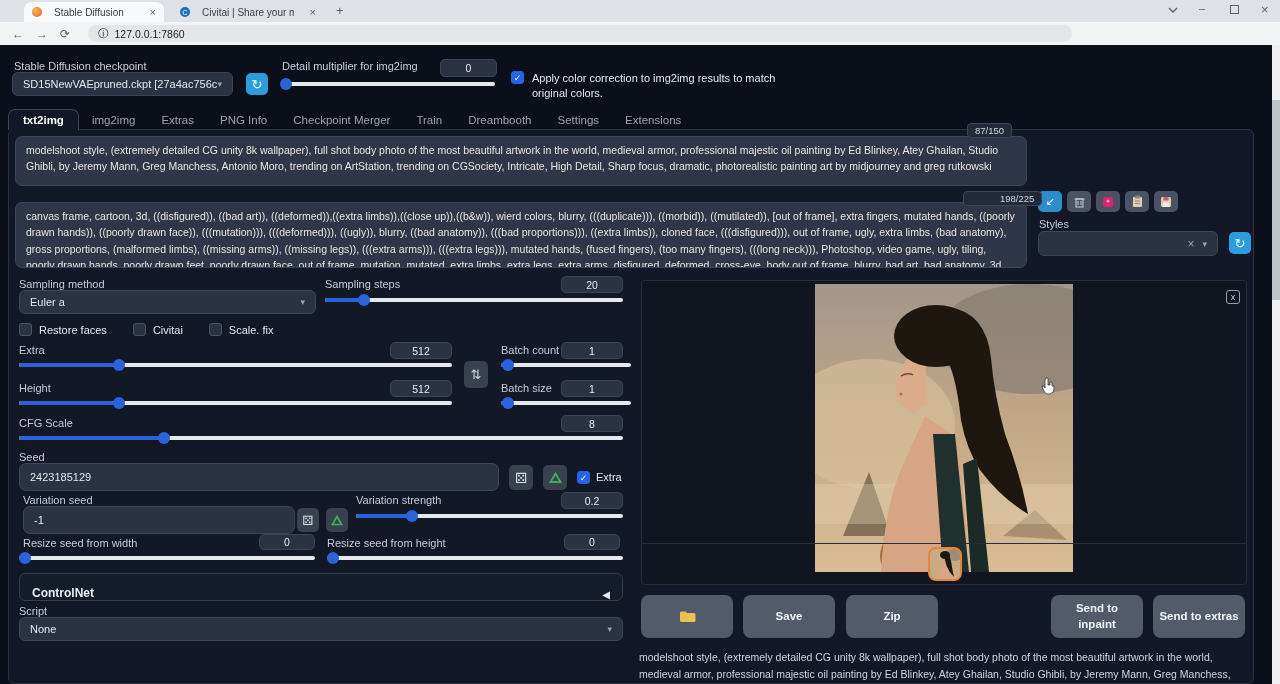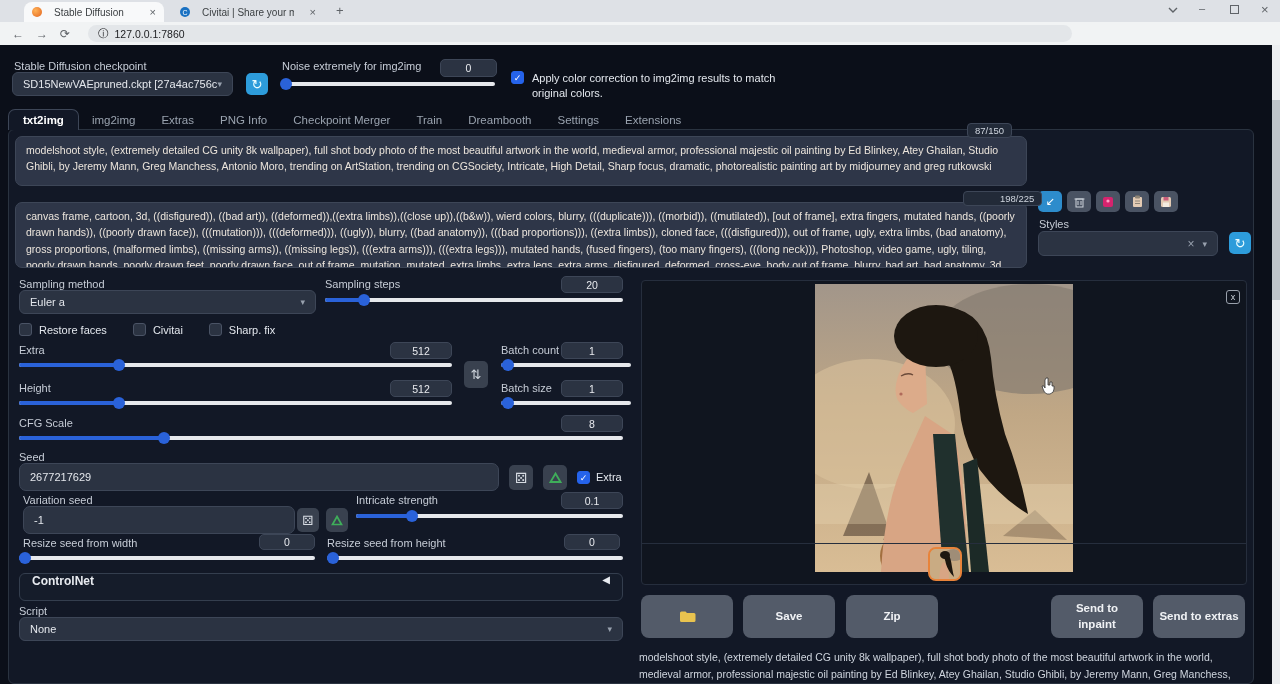--- a/index.html
+++ b/index.html
@@ -102,21 +102,21 @@
 
   <span class="lbl" style="left:14px;top:15px;">Stable Diffusion checkpoint</span>
   <div class="dd" style="left:12px;top:27px;width:221px;height:24px;">
     <span style="overflow:hidden;white-space:nowrap;">SD15NewVAEpruned.ckpt [27a4ac756c]</span>
     <span class="arw">▾</span>
   </div>
   <div class="btn-ic" style="left:246px;top:28px;width:22px;height:22px;background:#2d9cdb;color:#eafcff;font-size:13px;">
       <span>↻</span>
     </div>
 
-  <span class="lbl" style="left:282px;top:15px;">Noise extremely for img2img</span>
+  <span class="lbl" style="left:282px;top:15px;">Detail multiplier for img2img</span>
   <div class="numbox" style="left:440px;top:14px;width:57px;height:18px;">0</div>
   <div class="slider" style="left:282px;top:37px;width:213px;">
     <div class="fill" style="width:2%;"></div>
       <div class="thumb" style="left:2%;"></div>
   </div>
 
   <div style="position:absolute;left:511px;top:26px;display:flex;gap:8px;align-items:flex-start;width:280px;">
     <span class="cb on">✓</span>
     <span style="font-size:11px;color:#e3e7ed;line-height:1.35;">Apply color correction to img2img results to match original colors.</span>
   </div>
@@ -200,21 +200,21 @@
       <span style="display:flex;gap:7px;align-items:center;">
           <span class="cb"></span>
           <span style="font-size:11px;color:#e3e7ed;text-align:right;">Restore faces</span>
         </span>
       <span style="display:flex;gap:7px;align-items:center;">
           <span class="cb"></span>
           <span style="font-size:11px;color:#e3e7ed;">Civitai</span>
         </span>
       <span style="display:flex;gap:7px;align-items:center;">
           <span class="cb"></span>
-          <span style="font-size:11px;color:#e3e7ed;">Sharp. fix</span>
+          <span style="font-size:11px;color:#e3e7ed;">Scale. fix</span>
         </span>
     </div>
 
     <span class="lbl" style="left:10px;top:214px;">Extra</span>
     <div class="numbox" style="left:381px;top:212px;width:62px;height:17px;">512</div>
     <div class="slider" style="left:10px;top:233px;width:433px;">
         <div class="fill" style="width:23%;"></div>
         <div class="thumb" style="left:23%;"></div>
       </div>
 
@@ -245,21 +245,21 @@
 
     <span class="lbl" style="left:10px;top:287px;">CFG Scale</span>
     <div class="numbox" style="left:552px;top:285px;width:62px;height:17px;">8</div>
     <div class="slider" style="left:10px;top:306px;width:604px;">
         <div class="fill" style="width:24%;"></div>
         <div class="thumb" style="left:24%;"></div>
       </div>
 
     <span class="lbl" style="left:10px;top:321px;">Seed</span>
     <div class="dd" style="left:10px;top:333px;width:480px;height:28px;border-radius:7px;">
-        <span>2677217629</span>
+        <span>2423185129</span>
       </div>
     <div class="btn-ic" style="left:500px;top:335px;width:24px;height:25px;background:#39414f;color:#d7dce3;font-size:14px;">
         <span>⚄</span>
       </div>
     <div class="btn-ic" style="left:534px;top:335px;width:24px;height:25px;background:#39414f;">
       <svg width="13" height="12">
           <path d="M6.5 1.5 L11.5 10 H1.5 Z" fill="none" stroke="#3fae5a" stroke-width="1.8"></path>
         </svg>
     </div>
     <span class="cb on abs" style="left:568px;top:341px;">✓</span>
@@ -270,42 +270,42 @@
         <span>-1</span>
       </div>
     <div class="btn-ic" style="left:288px;top:378px;width:22px;height:24px;background:#39414f;color:#d7dce3;font-size:13px;">
         <span>⚄</span>
       </div>
     <div class="btn-ic" style="left:317px;top:378px;width:22px;height:24px;background:#39414f;">
       <svg width="12" height="11">
           <path d="M6 1.5 L10.5 9.5 H1.5 Z" fill="none" stroke="#3fae5a" stroke-width="1.7"></path>
         </svg>
     </div>
-    <span class="lbl" style="left:347px;top:364px;">Intricate strength</span>
-    <div class="numbox" style="left:552px;top:362px;width:62px;height:17px;">0.1</div>
+    <span class="lbl" style="left:347px;top:364px;">Variation strength</span>
+    <div class="numbox" style="left:552px;top:362px;width:62px;height:17px;">0.2</div>
     <div class="slider" style="left:347px;top:384px;width:267px;">
         <div class="fill" style="width:21%;"></div>
         <div class="thumb" style="left:21%;"></div>
       </div>
 
     <span class="lbl" style="left:14px;top:407px;">Resize seed from width</span>
     <div class="numbox" style="left:250px;top:404px;width:56px;height:16px;">0</div>
     <div class="slider" style="left:10px;top:426px;width:296px;">
         <div class="fill" style="width:2%;"></div>
         <div class="thumb" style="left:2%;"></div>
       </div>
 
     <span class="lbl" style="left:318px;top:407px;">Resize seed from height</span>
     <div class="numbox" style="left:555px;top:404px;width:56px;height:16px;">0</div>
     <div class="slider" style="left:318px;top:426px;width:296px;">
         <div class="fill" style="width:2%;"></div>
         <div class="thumb" style="left:2%;"></div>
       </div>
 
-    <div style="position:absolute;left:10px;top:443px;width:604px;height:28px;background:#151c2a;border:1px solid #343e4e;border-radius:6px;display:flex;align-items:flex-start;padding:0 12px;">
+    <div style="position:absolute;left:10px;top:443px;width:604px;height:28px;background:#151c2a;border:1px solid #343e4e;border-radius:6px;display:flex;align-items:flex-end;padding:0 12px;">
       <span style="font-size:12px;font-weight:bold;color:#e8ebf0;">ControlNet</span>
       <span style="margin-left:auto;font-size:10px;color:#e8ebf0;">◀</span>
     </div>
 
     <span class="lbl" style="left:10px;top:475px;">Script</span>
     <div class="dd" style="left:10px;top:487px;width:604px;height:24px;">
       <span>None</span>
       <span class="arw">▾</span>
     </div>
 

